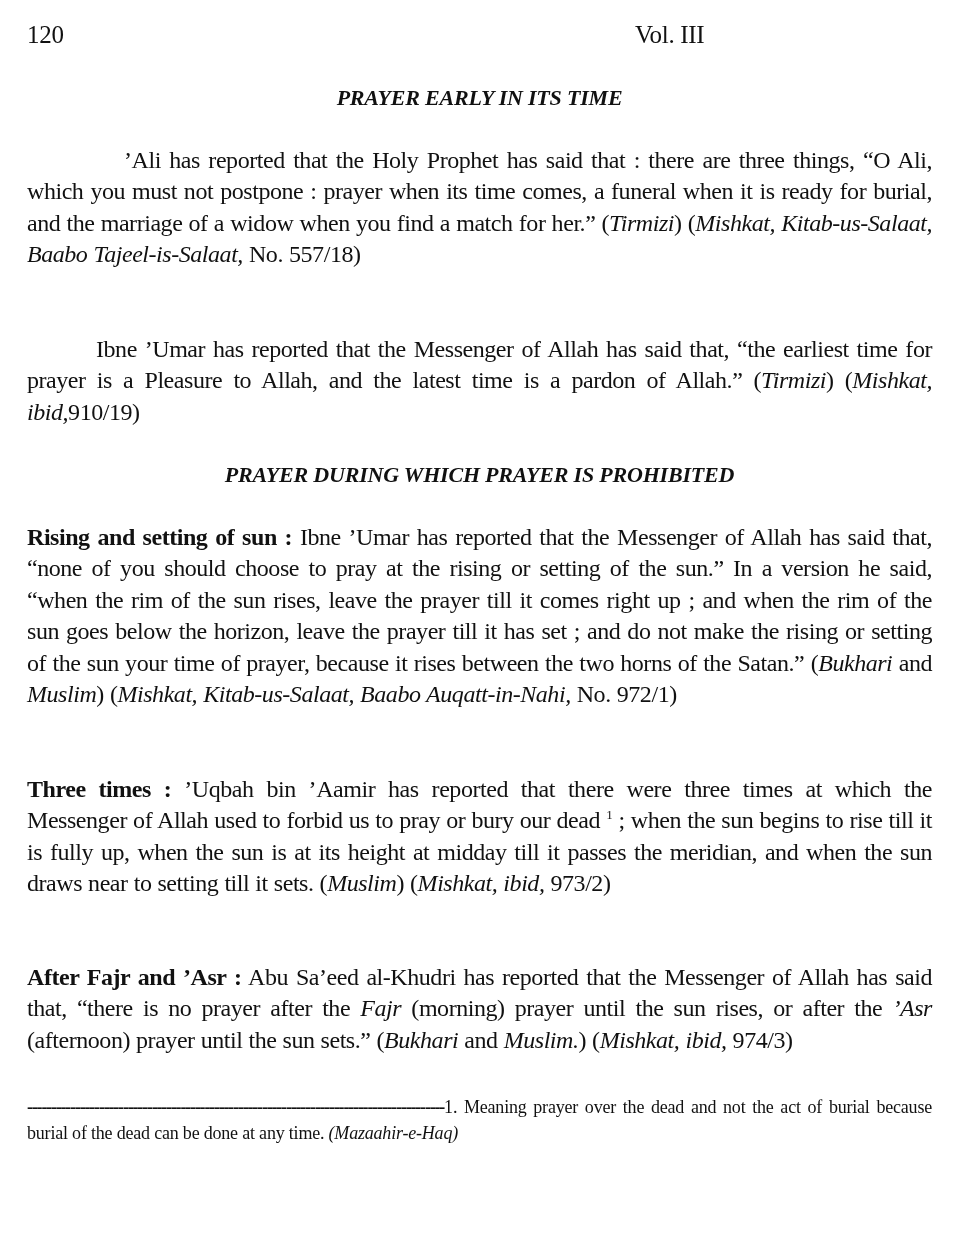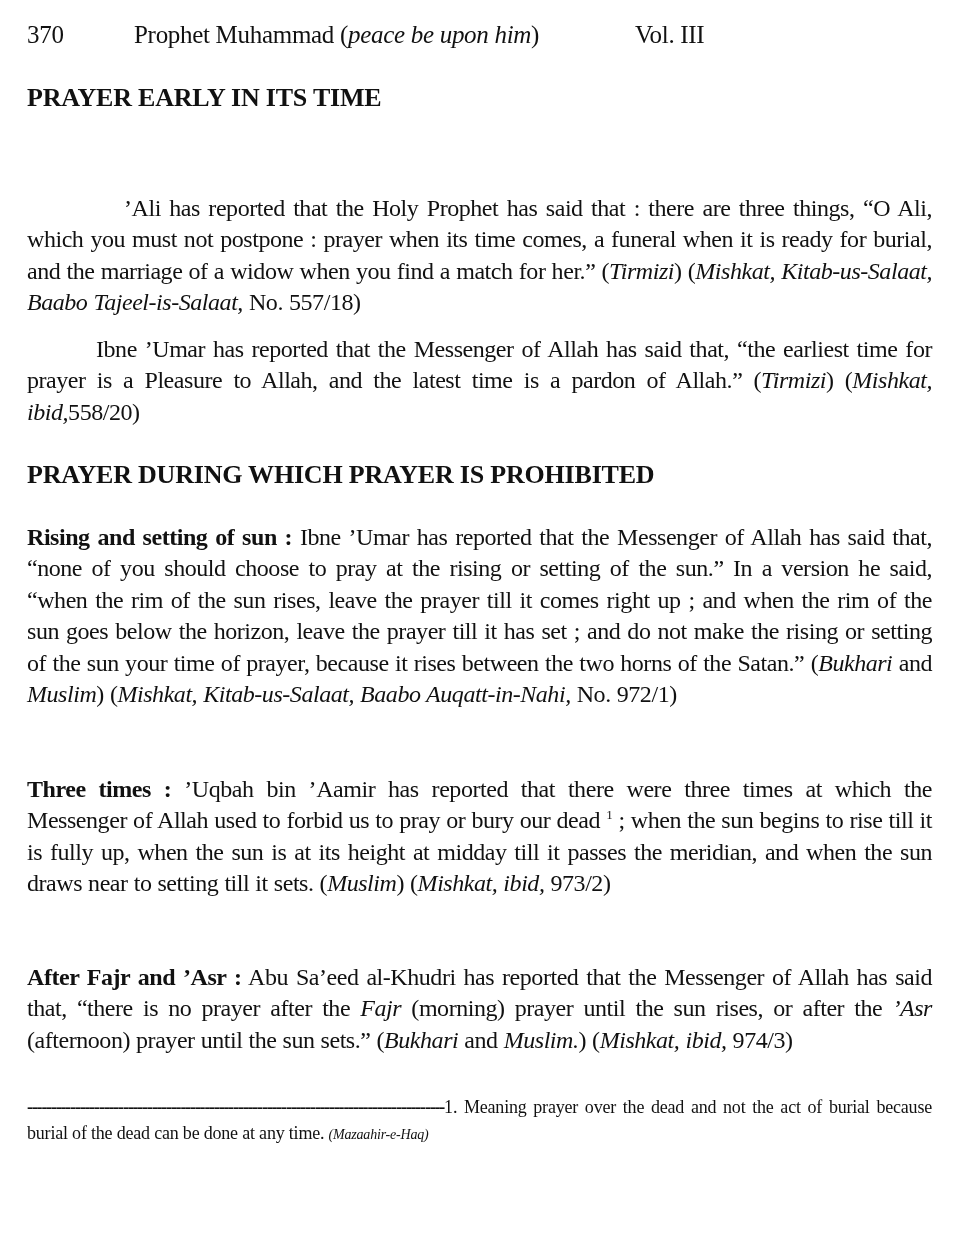--- a/index.html
+++ b/index.html
@@ -10,56 +10,55 @@
   }
   .page { position: absolute; left: 27px; top: 0; width: 905px; }
   .running-head {
     position: absolute; top: 20px; left: 0; width: 905px; height: 30px;
     font-size: 25px; line-height: 30px; letter-spacing: -0.3px;
   }
   .running-head .pnum { position: absolute; left: 0; }
   .running-head .title { position: absolute; left: 107px; }
   .running-head .vol { position: absolute; left: 608px; }
   .heading {
-    position: absolute; left: 0; width: 905px; text-align: left;
-    font-weight: bold; font-size: 26px; line-height: 28px; letter-spacing: -0.2px;
+    position: absolute; left: 0; width: 905px; text-align: center;
+    font-weight: bold; font-size: 22px; line-height: 28px; letter-spacing: -0.2px; font-style: italic;
   }
   .para {
     position: absolute; left: 0; width: 905px;
     font-size: 24px; line-height: 31.4px; text-align: justify;
     letter-spacing: -0.45px; word-spacing: 0.5px;
   }
-  .para.indent1 { text-indent: 97px; margin-top: 48px; }
+  .para.indent1 { text-indent: 97px; }
   .para.indent2 { text-indent: 69px; }
   .para b { font-weight: bold; margin-top: 46px; }
   .para i { font-style: italic; }
   sup { font-size: 13px; vertical-align: 9px; line-height: 0; }
   .footnote {
     position: absolute; left: 0; width: 905px;
     font-size: 18px; line-height: 26px; text-align: justify; letter-spacing: -0.2px;
   }
   .footnote .rule { letter-spacing: -1.2px; font-weight: bold; }
-  .footnote i { font-style: italic; font-size: 14px; }
+  .footnote i { font-style: italic; font-size: 18px; }
 </style>
 </head>
 <body>
 
 <div class="page">
 
   <div class="running-head">
-    <span class="pnum">370</span>
-    <span class="title"><span>Prophet Muhammad (</span><i>peace be upon him</i><span>)</span></span>
+    <span class="pnum">120</span>
     <span class="vol">Vol. III</span>
   </div>
 
   <div class="heading" style="top:84px;">PRAYER EARLY IN ITS TIME</div>
 
   <div class="para indent1" style="top:145px;"><span>’Ali has reported that the Holy Prophet has said that : there are three things, “O Ali, which you must not postpone : prayer when its time comes, a funeral when it is ready for burial, and the marriage of a widow when you find a match for her.” </span>(<i>Tirmizi</i>) (<i>Mishkat, Kitab-us-Salaat, Baabo Tajeel-is-Salaat,</i><span> No. 557/18)</span></div>
 
-  <div class="para indent2" style="top:334px;"><span>Ibne ’Umar has reported that the Messenger of Allah has said that, “the earliest time for prayer is a Pleasure to Allah, and the latest time is a pardon of Allah.” </span>(<i>Tirmizi</i>) (<i>Mishkat, ibid,</i><span>558/20)</span></div>
+  <div class="para indent2" style="top:334px;"><span>Ibne ’Umar has reported that the Messenger of Allah has said that, “the earliest time for prayer is a Pleasure to Allah, and the latest time is a pardon of Allah.” </span>(<i>Tirmizi</i>) (<i>Mishkat, ibid,</i><span>910/19)</span></div>
 
   <div class="heading" style="top:461px;">PRAYER DURING WHICH PRAYER IS PROHIBITED</div>
 
   <div class="para" style="top:522px;"><b>Rising and setting of sun :</b><span> Ibne ’Umar has reported that the Messenger of Allah has said that, “none of you should choose to pray at the rising or setting of the sun.” In a version he said, “when the rim of the sun rises, leave the prayer till it comes right up ; and when the rim of the sun goes below the horizon, leave the prayer till it has set ; and do not make the rising or setting of the sun your time of prayer, because it rises between the two horns of the Satan.” (</span><i>Bukhari</i><span> and </span><i>Muslim</i>) (<i>Mishkat, Kitab-us-Salaat, Baabo Auqatt-in-Nahi,</i><span> No. 972/1)</span></div>
 
   <div class="para" style="top:774px;"><b>Three times :</b><span> ’Uqbah bin ’Aamir has reported that there were three times at which the Messenger of Allah used to forbid us to pray or bury our dead </span><sup>1</sup><span> ; when the sun begins to rise till it is fully up, when the sun is at its height at midday till it passes the meridian, and when the sun draws near to setting till it sets. (</span><i>Muslim</i>) (<i>Mishkat, ibid,</i><span> 973/2)</span></div>
 
   <div class="para" style="top:962px;"><b>After Fajr and ’Asr :</b><span> Abu Sa’eed al-Khudri has reported that the Messenger of Allah has said that, “there is no prayer after the </span><i>Fajr</i><span> (morning) prayer until the sun rises, or after the </span><i>’Asr</i><span> (afternoon) prayer until the sun sets.” (</span><i>Bukhari</i><span> and </span><i>Muslim.</i>) (<i>Mishkat, ibid,</i><span> 974/3)</span></div>
 
   <div class="footnote" style="top:1094px;"><span class="rule">---------------------------------------------------------------------------------------</span><span>1.  Meaning prayer over the dead and not the act of burial because burial of the dead can be done at any time. </span><i>(Mazaahir-e-Haq)</i></div>

